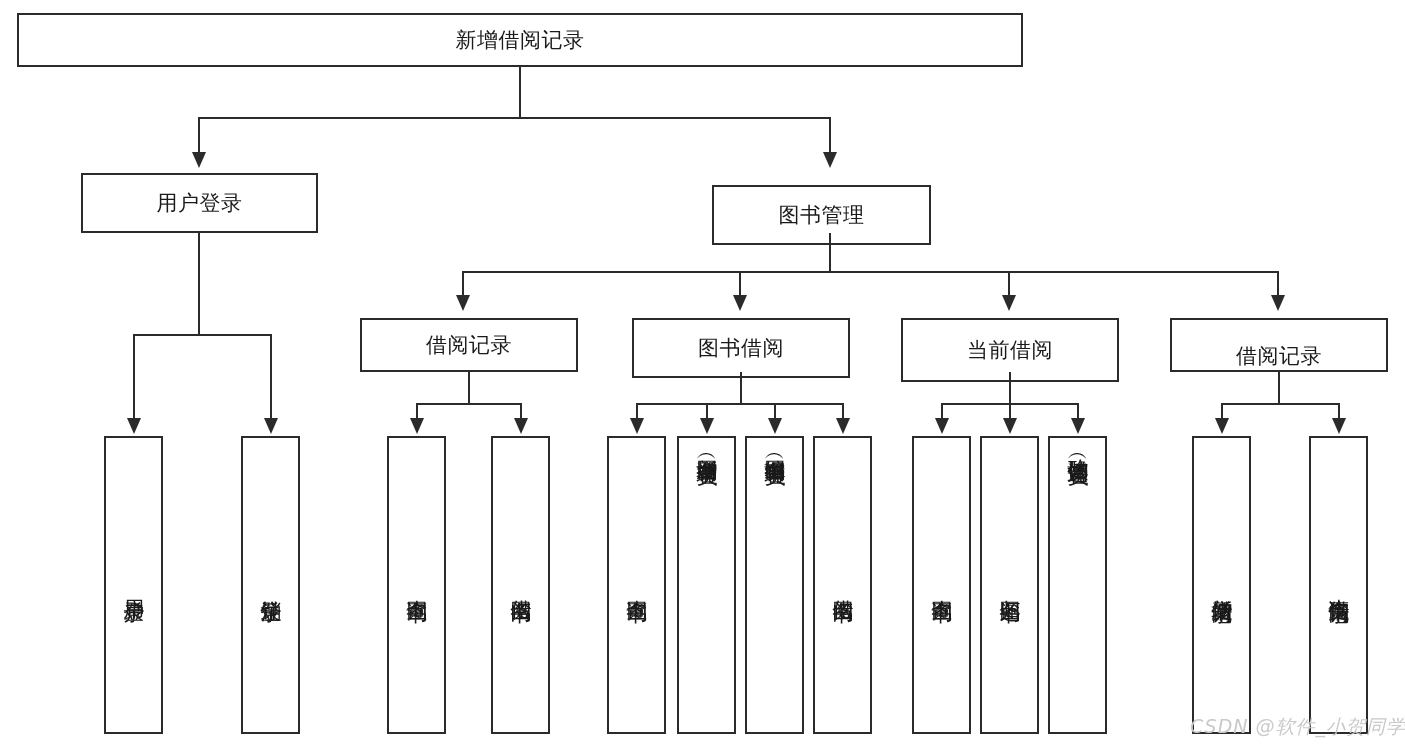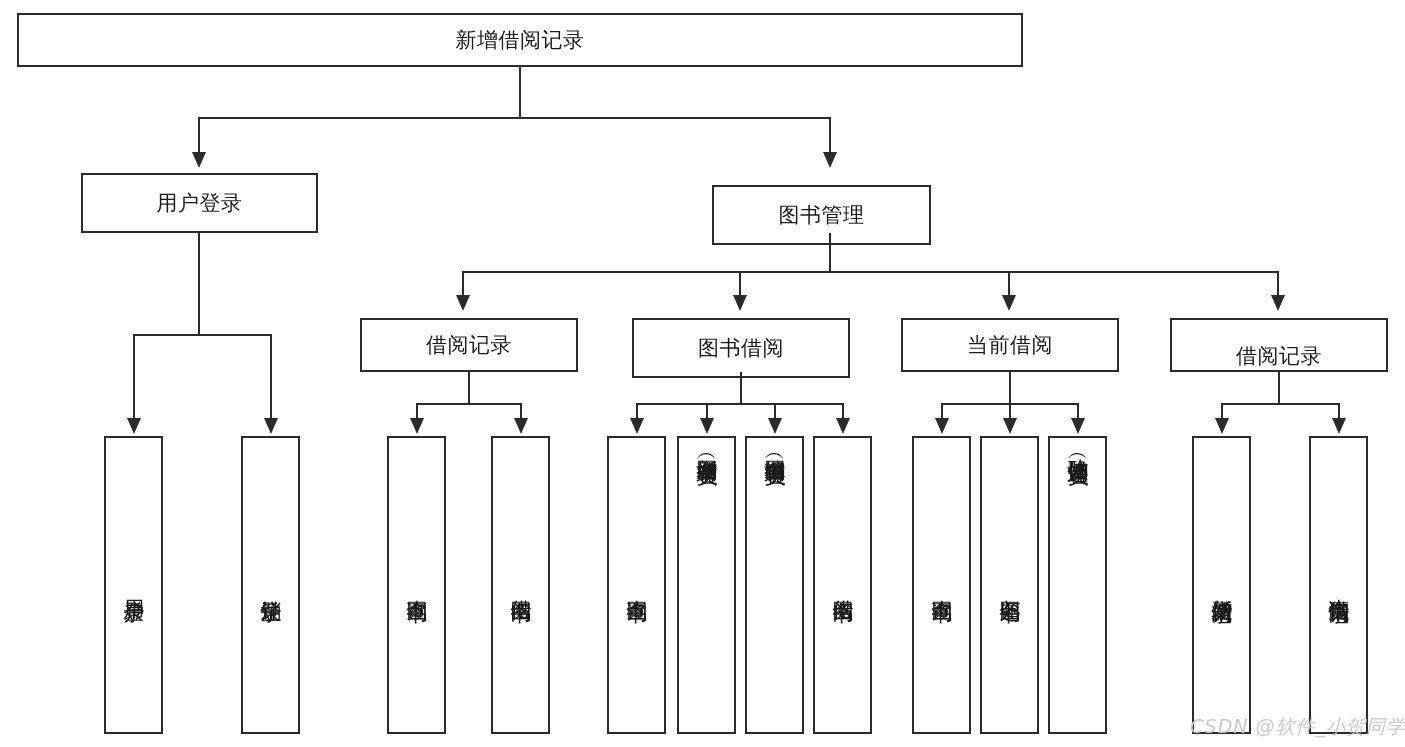--- a/index.html
+++ b/index.html
@@ -114,21 +114,21 @@
   <div class="arrow" style="left:1002px; top:295px;"></div>
   <div class="edge v" style="left:1277px; top:271px; height:30px;"></div>
   <div class="arrow" style="left:1271px; top:295px;"></div>
 
   <div class="node h-node" style="left:360px; top:318px; width:218px; height:54px;">
     <span>借阅记录</span>
   </div>
   <div class="node h-node" style="left:632px; top:318px; width:218px; height:60px;">
     <span>图书借阅</span>
   </div>
-  <div class="node h-node" style="left:901px; top:318px; width:218px; height:54px;">
+  <div class="node h-node" style="left:901px; top:318px; width:218px; height:64px;">
     <span>当前借阅</span>
   </div>
   <div class="node h-node" style="left:1170px; top:318px; width:218px; height:54px;align-items:flex-end;">
     <span>借阅记录</span>
   </div>
 
   <div class="edge v" style="left:468px; top:372px; height:32px;"></div>
   <div class="edge h" style="left:416px; top:403px; width:106px;"></div>
   <div class="edge v" style="left:416px; top:403px; height:17px;"></div>
   <div class="arrow" style="left:410px; top:418px;"></div>

